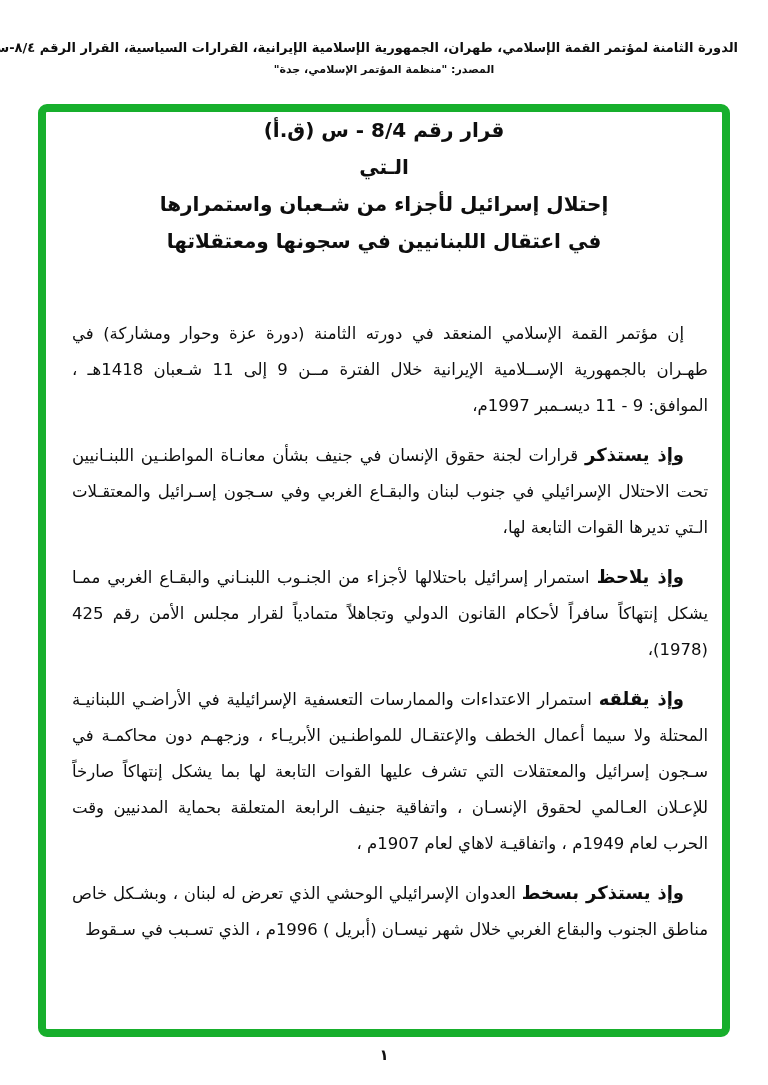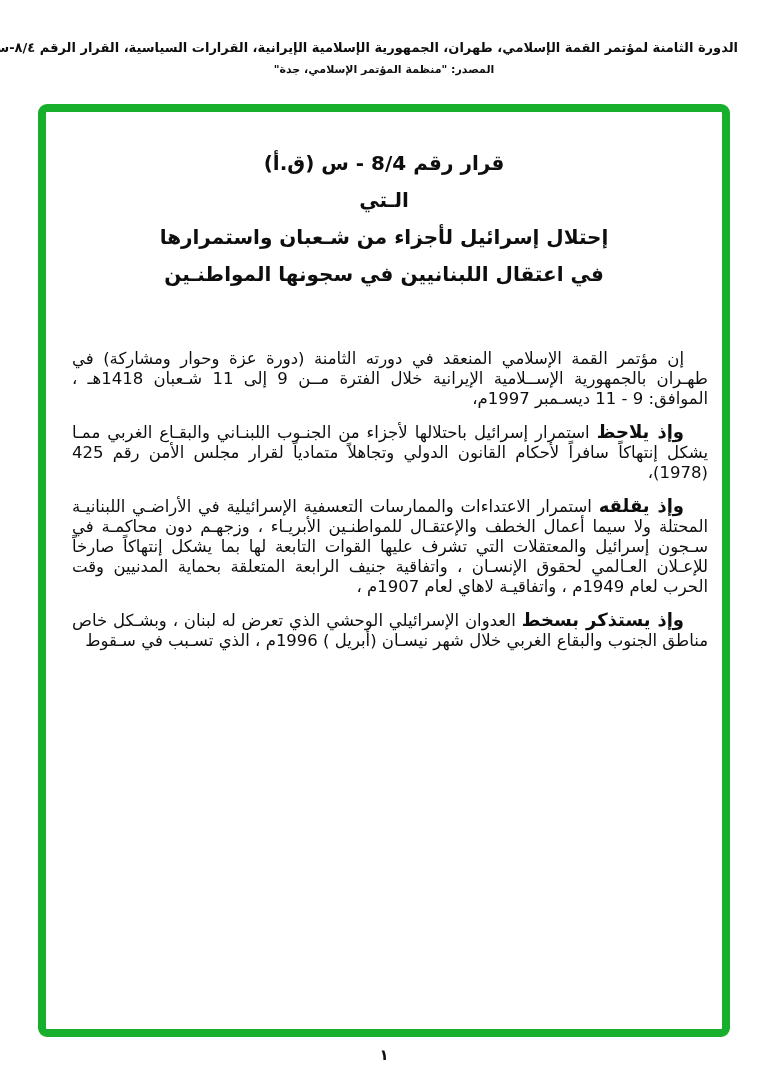--- a/index.html
+++ b/index.html
@@ -47,40 +47,39 @@
     height: 933px;
     box-sizing: border-box;
     border: 8px solid #17af2c;
     border-radius: 9px;
     background: #ffffff;
     overflow: hidden;
   }
 
   
   .title-block {
-    margin-top: 33px;
     direction: rtl;
     text-align: center;
     font-weight: bold;
   }
   .title-block .t-line {
     font-size: 20px;
     line-height: 37px;
     letter-spacing: 0.3px;
   }
 
   
   .body-text {
     direction: rtl;
     margin: 55px 14px 0 26px;
   }
   .body-text p {
     margin: 0 0 13px 0;
     font-size: 16.5px;
-    line-height: 20px;
+    line-height: 36px;
     text-align: justify;
     text-indent: 24px;
   }
   .body-text p b.lead {
     font-size: 18px;
     letter-spacing: 0.3px;
   }
 
   
   .page-footer {
@@ -102,25 +101,26 @@
     <div class="line1">الدورة الثامنة لمؤتمر القمة الإسلامي، طهران، الجمهورية الإسلامية الإيرانية، القرارات السياسية، القرار الرقم ٨/٤-س(ق.أ)</div>
     <div class="line2">المصدر: "منظمة المؤتمر الإسلامي، جدة"</div>
   </div>
 
   <div class="frame" style="border-color: rgb(23, 175, 44);">
 
     <div class="title-block">
       <div class="t-line">قرار رقم 8/4 - س (ق.أ)</div>
       <div class="t-line">الـتي</div>
       <div class="t-line">إحتلال إسرائيل لأجزاء من شـعبان واستمرارها</div>
-      <div class="t-line">في اعتقال اللبنانيين في سجونها المواطنـين</div>
+      <div class="t-line">في اعتقال اللبنانيين في سجونها ومعتقلاتها</div>
     </div>
 
     <div class="body-text">
       <p><b class="lead"></b><span>إن مؤتمر القمة الإسلامي المنعقد في دورته الثامنة (دورة عزة وحوار ومشاركة) في طهـران بالجمهورية الإســلامية الإيرانية خلال الفترة مــن 9 إلى 11 شـعبان 1418هـ ، الموافق: 9 - 11 ديسـمبر 1997م،</span></p>
+      <p><b class="lead">وإذ يستذكر</b><span> قرارات لجنة حقوق الإنسان في جنيف بشأن معانـاة المواطنـين اللبنـانيين تحت الاحتلال الإسرائيلي في جنوب لبنان والبقـاع الغربي وفي سـجون إسـرائيل والمعتقـلات الـتي تديرها القوات التابعة لها،</span></p>
       <p><b class="lead">وإذ يلاحظ</b><span> استمرار إسرائيل باحتلالها لأجزاء من الجنـوب اللبنـاني والبقـاع الغربي ممـا يشكل إنتهاكاً سافراً لأحكام القانون الدولي وتجاهلاً متمادياً لقرار مجلس الأمن رقم 425 (1978)،</span></p>
       <p><b class="lead">وإذ يقلقه</b><span> استمرار الاعتداءات والممارسات التعسفية الإسرائيلية في الأراضـي اللبنانيـة المحتلة ولا سيما أعمال الخطف والإعتقـال للمواطنـين الأبريـاء ، وزجهـم دون محاكمـة في سـجون إسرائيل والمعتقلات التي تشرف عليها القوات التابعة لها بما يشكل إنتهاكاً صارخاً للإعـلان العـالمي لحقوق الإنسـان ، واتفاقية جنيف الرابعة المتعلقة بحماية المدنيين وقت الحرب لعام 1949م ، واتفاقيـة لاهاي لعام 1907م ،</span></p>
       <p><b class="lead">وإذ يستذكر بسخط</b><span> العدوان الإسرائيلي الوحشي الذي تعرض له لبنان ،  وبشـكل خاص مناطق الجنوب والبقاع الغربي خلال شهر نيسـان (أبريل ) 1996م ، الذي تسـبب في سـقوط</span></p>
     </div>
 
   </div>
 
   <div class="page-footer">
     <span>١</span>
   </div>

